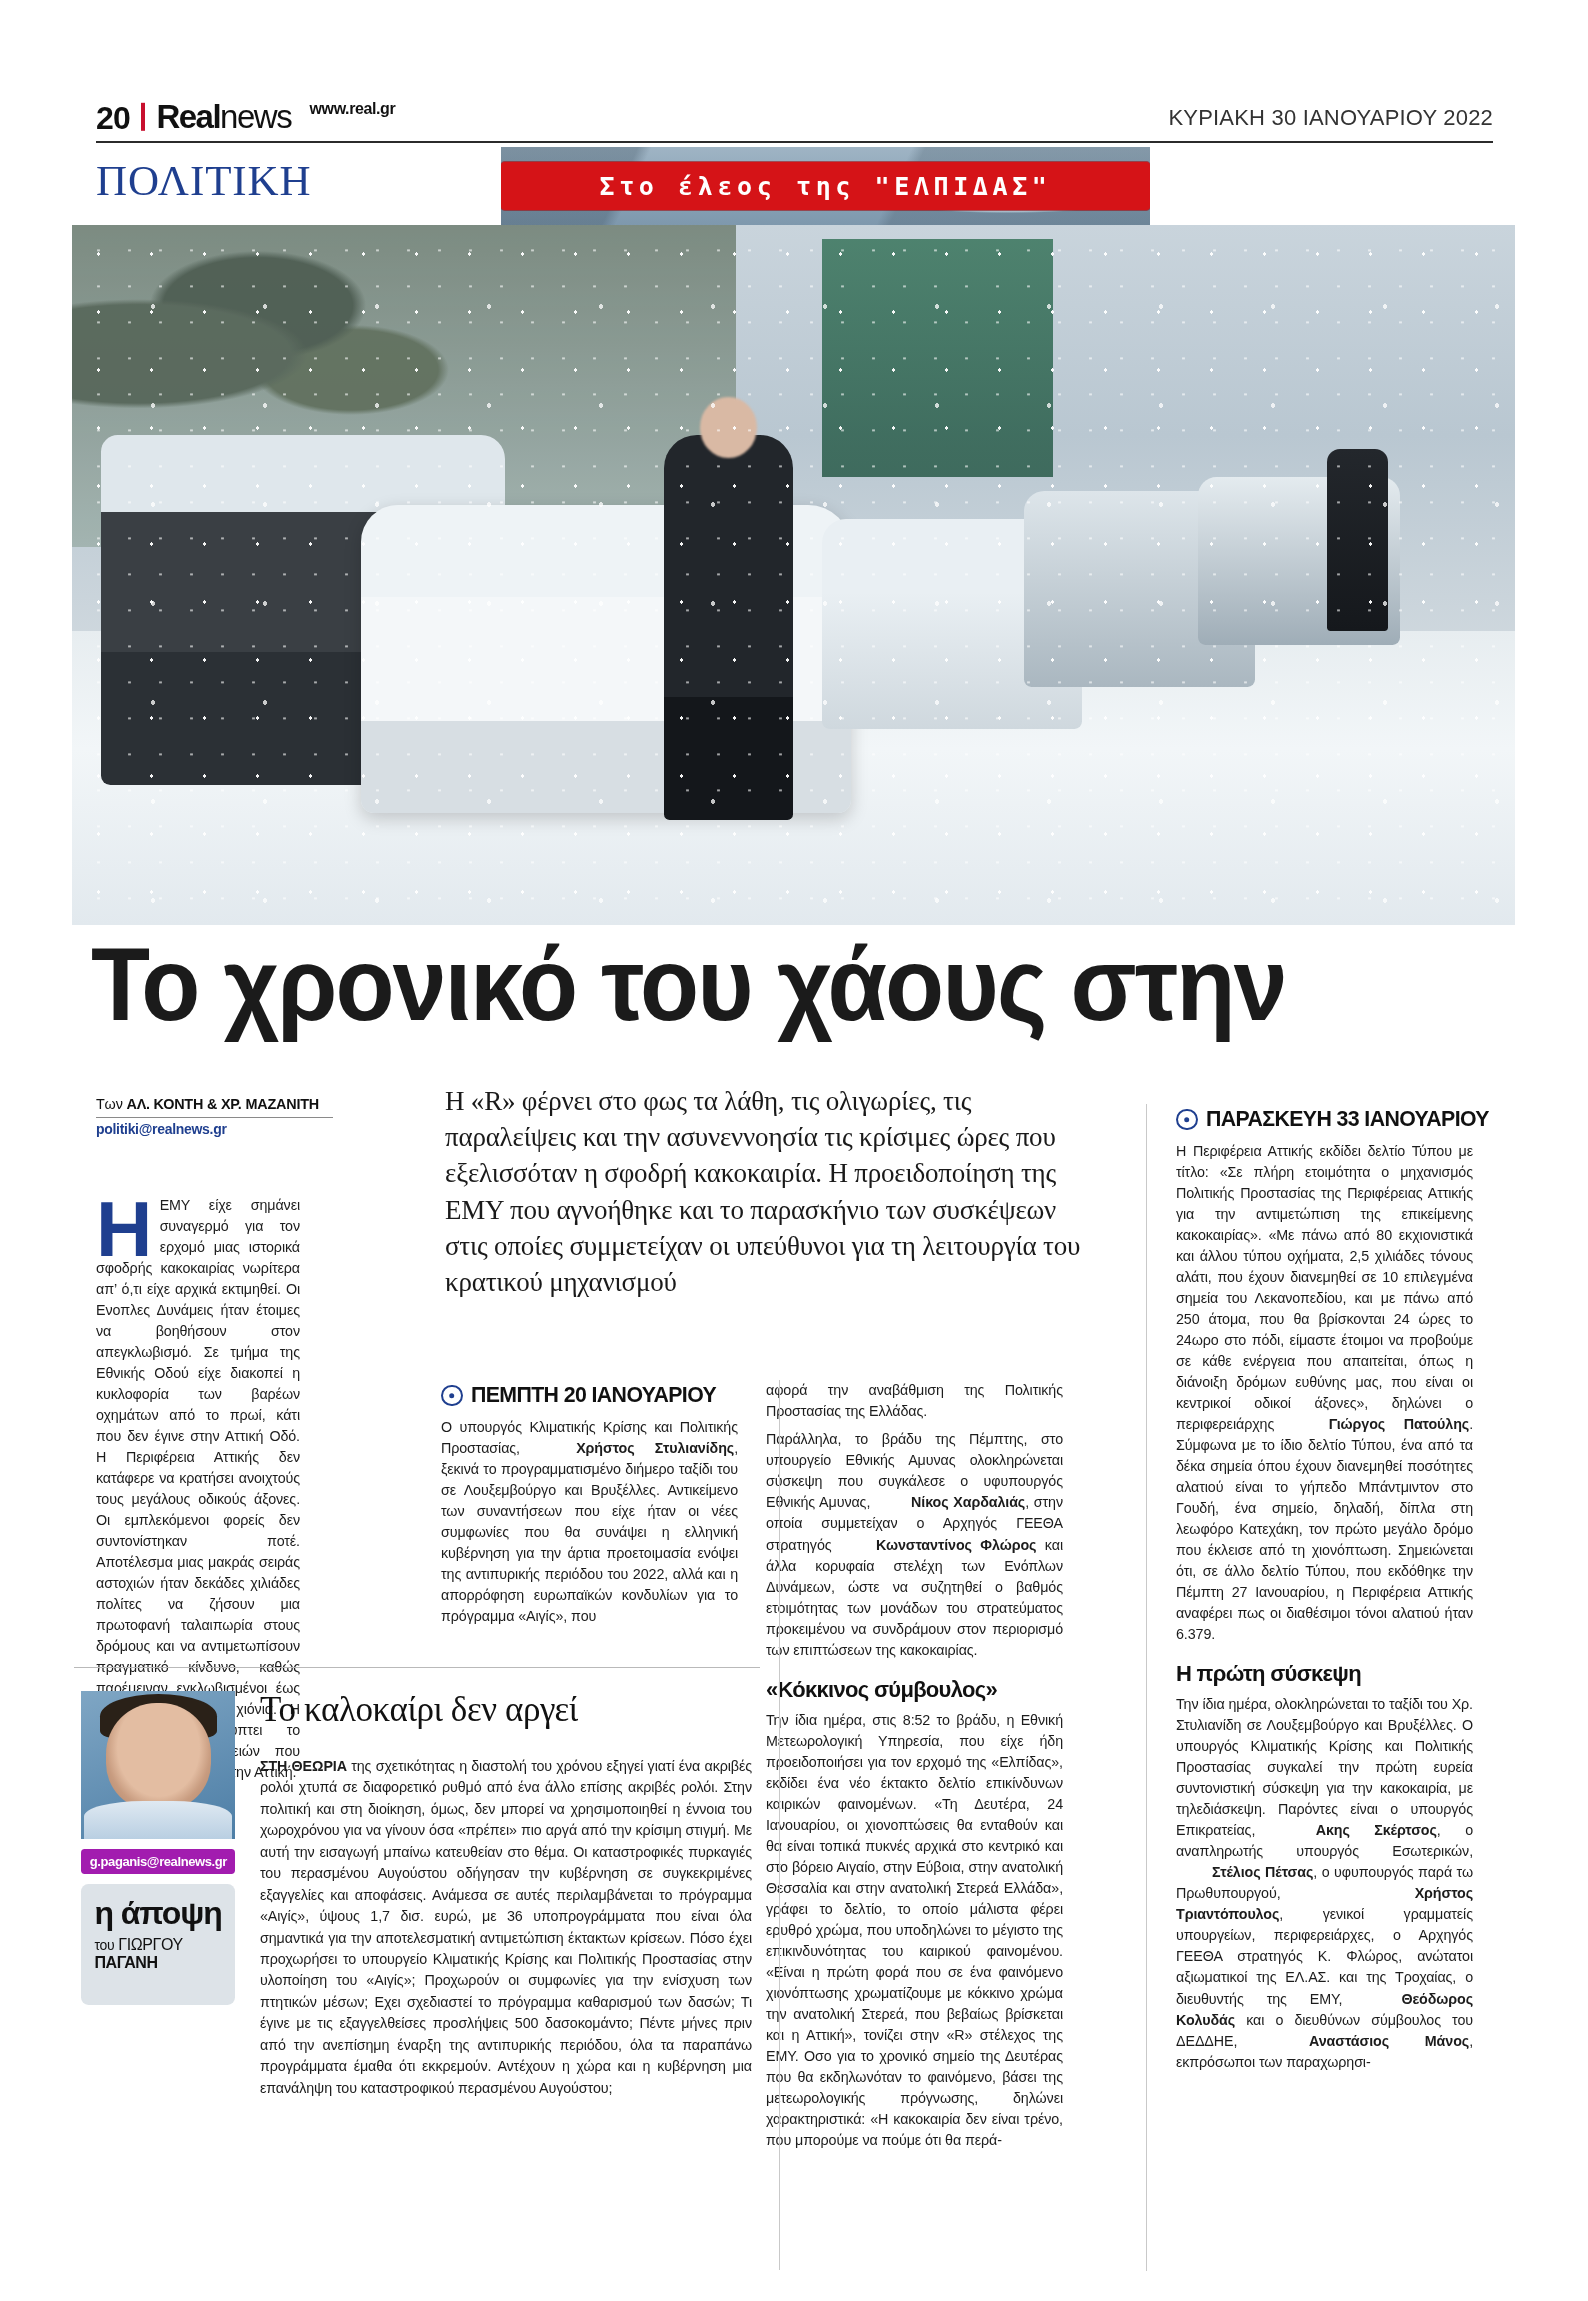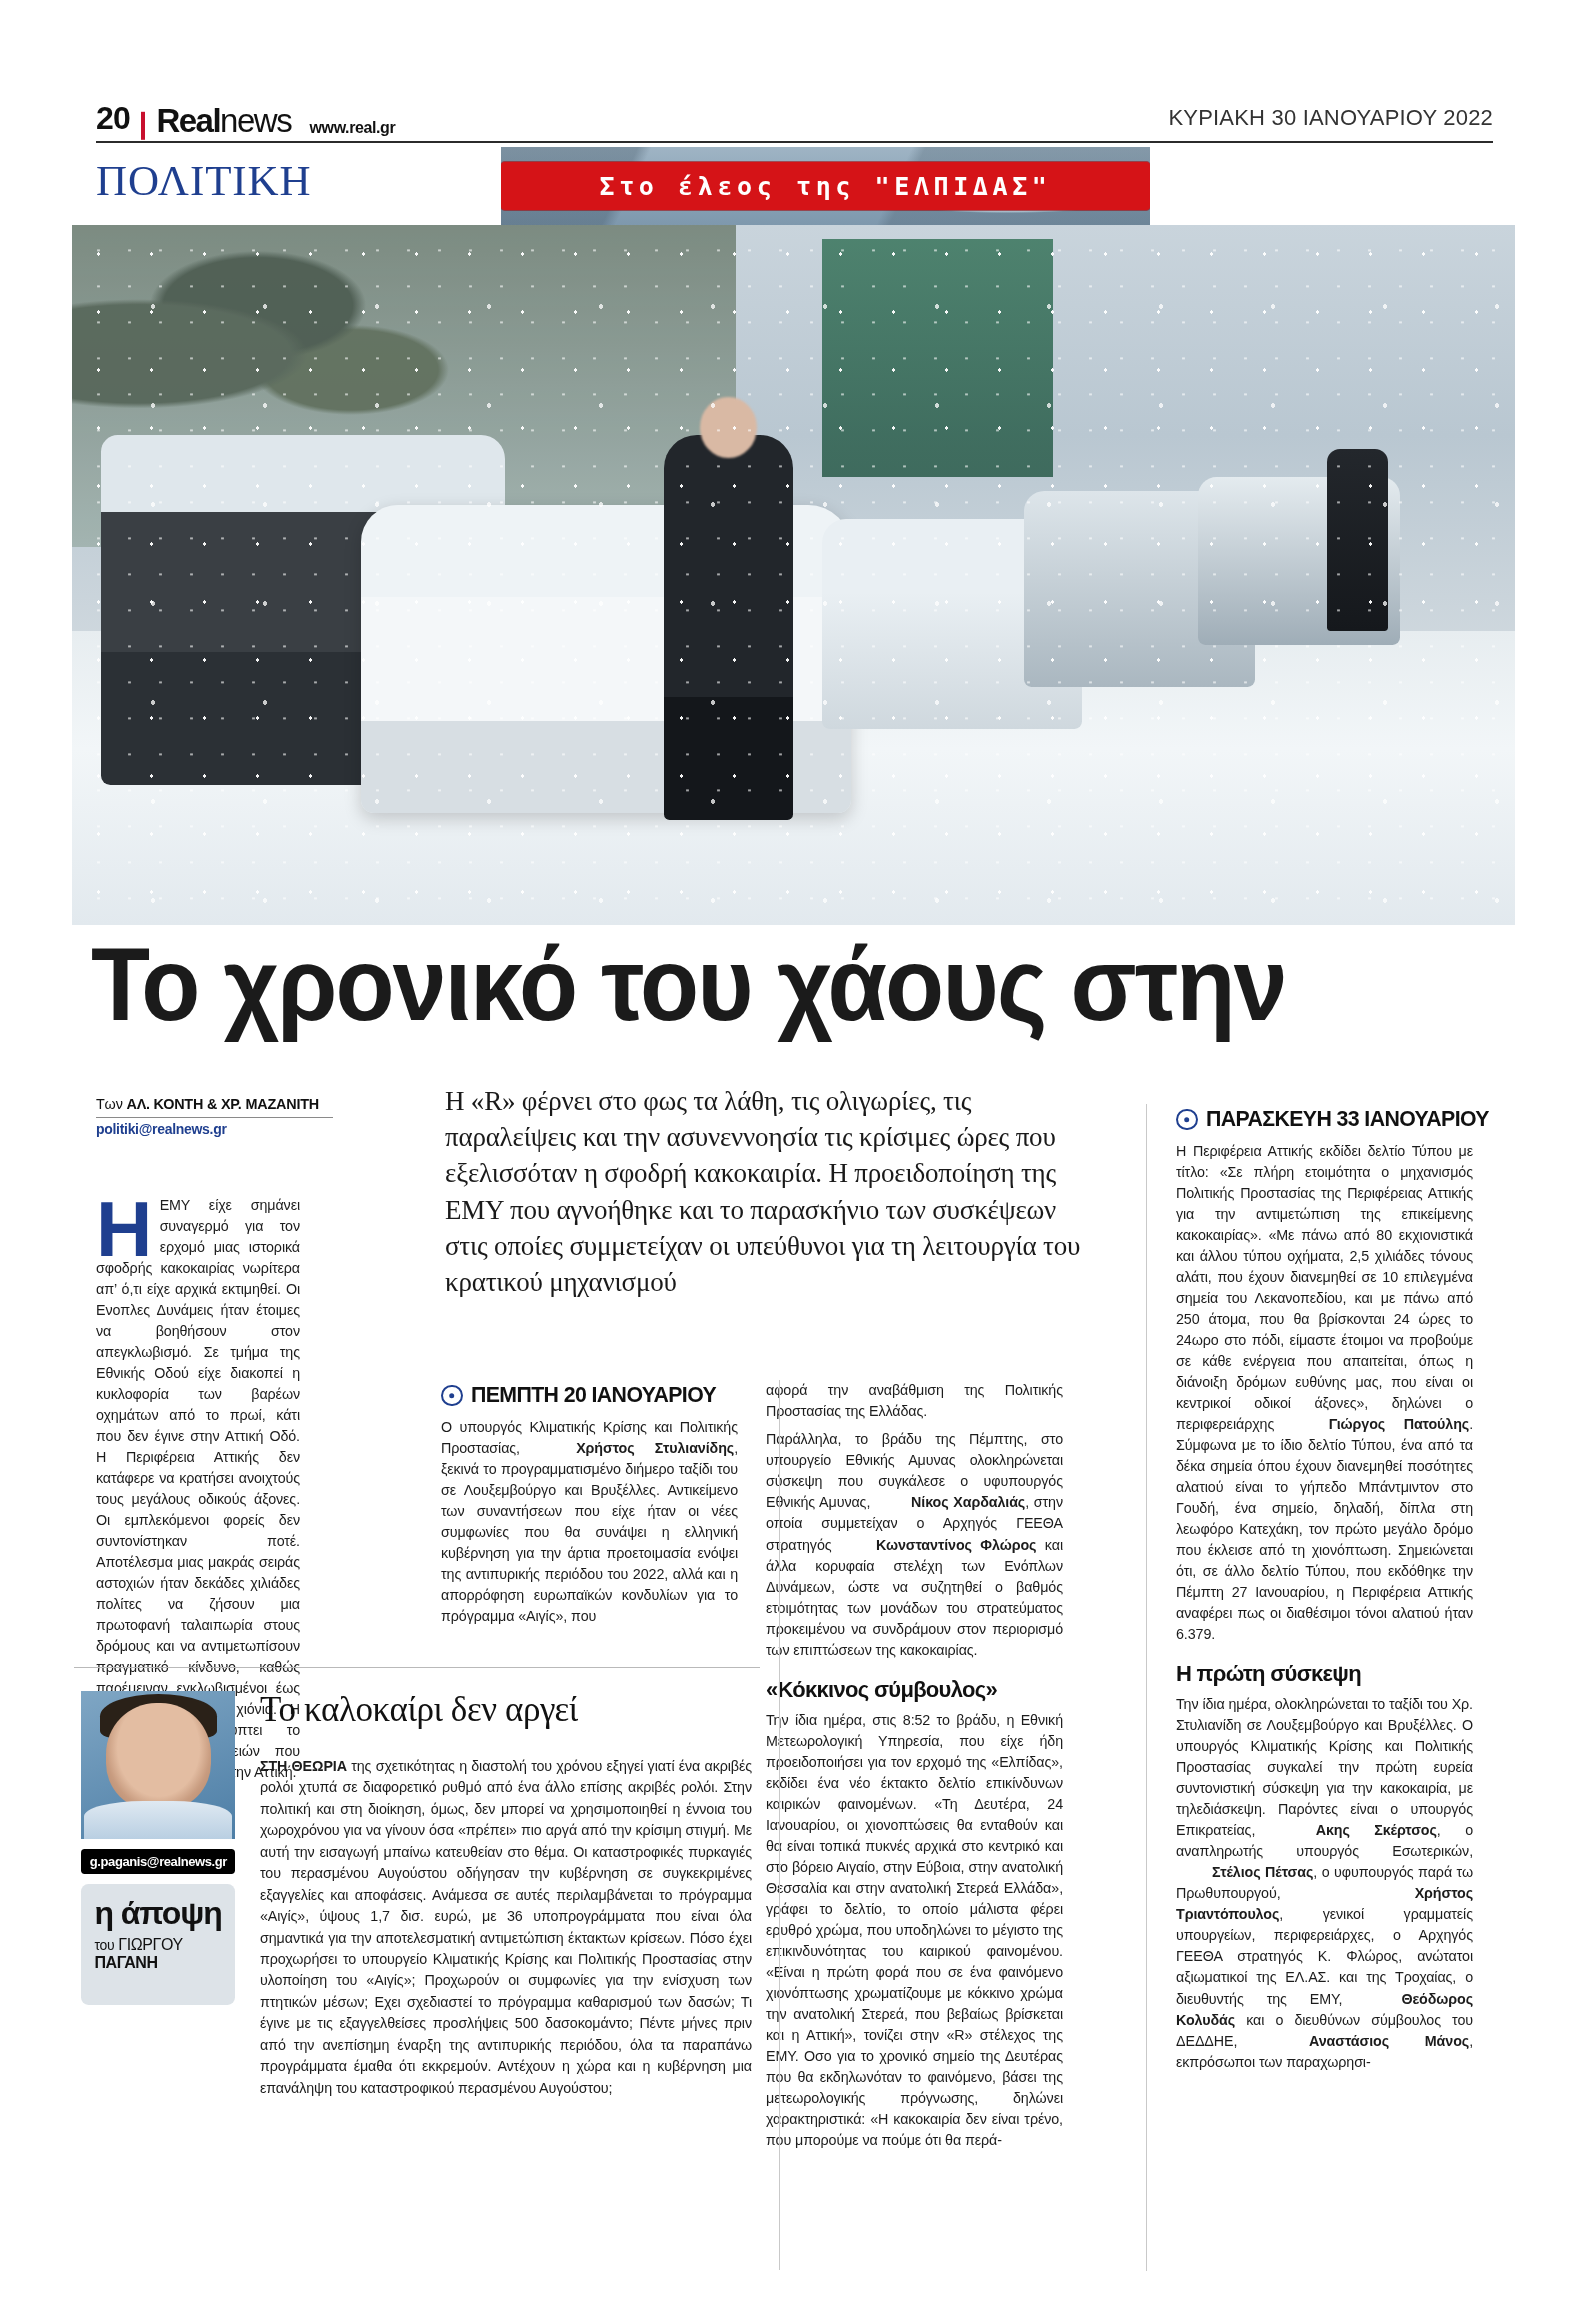--- a/index.html
+++ b/index.html
@@ -4,21 +4,21 @@
 <title>Realnews p.20</title>
 <style>
   html,body{margin:0;padding:0;background:#ffffff;}
   body{
     width:1589px;height:2301px;position:relative;overflow:hidden;
     font-family:"Liberation Sans", sans-serif;color:#1a1a1a;
   }
   .page{position:absolute;inset:0;background:#fff;}
 
   
-  .masthead{position:absolute;left:96px;top:100px;display:flex;align-items:flex-end;gap:11px;}
+  .masthead{position:absolute;left:96px;top:100px;display:flex;align-items:flex-start;gap:11px;}
   .folio{font-size:32px;font-weight:700;letter-spacing:-0.9px;color:#111;}
   .folio-bar{display:inline-block;width:4.6px;height:28px;background:#c8102e;transform:translateY(2.8px);}
   .logo{font-size:33px;letter-spacing:-1.5px;color:#111;line-height:1;}
   .logo b{font-weight:700;}
   .logo i{font-style:normal;font-weight:400;}
   .logo-url{font-size:16px;font-weight:700;letter-spacing:-0.4px;color:#111;margin-left:7.4px;}
   .dateline{position:absolute;right:96px;top:105px;font-size:22px;letter-spacing:0.2px;color:#333;}
   .rule-top{position:absolute;left:96px;right:96px;top:141px;height:1.9px;background:#2b2b2b;}
 
   
@@ -152,21 +152,21 @@
   .op-photo{position:absolute;left:7.4px;top:7.4px;width:154px;height:148px;overflow:hidden;
     background:linear-gradient(160deg,#7fa6c4,#4d7ea6);}
   .op-photo .face{position:absolute;left:16%;top:8%;width:68%;height:72%;
     background:radial-gradient(ellipse at 50% 42%,#e3bda2 0 55%,#c89c80 70%,#a87f66 100%);
     border-radius:48% 48% 44% 44%;}
   .op-photo .hair{position:absolute;left:12%;top:2%;width:76%;height:30%;
     background:#2a2118;border-radius:50% 50% 18% 18%;}
   .op-photo .shirt{position:absolute;left:2%;bottom:0;width:96%;height:26%;
     background:linear-gradient(180deg,#dfe9f2,#b9cfe2);border-radius:40% 40% 0 0;}
   .op-mail{position:absolute;left:7.4px;top:165px;width:154px;height:25px;
-    background:#000000;border-radius:3.7px;display:flex;align-items:center;justify-content:center;
+    background:#a21caf;border-radius:3.7px;display:flex;align-items:center;justify-content:center;
     color:#fff;font-size:13px;font-weight:700;letter-spacing:-0.4px;}
   .op-tag{position:absolute;left:7.4px;top:200px;width:154px;height:121px;
     background:#dde3e8;border-radius:7.4px;padding:13px 0 0 13px;box-sizing:border-box;}
   .op-tag .t1{font-size:32px;font-weight:700;letter-spacing:-1.1px;color:#111;line-height:1;}
   .op-tag .t2{font-size:14px;color:#111;margin-top:7.4px;letter-spacing:-0.2px;}
   .op-tag .t2 b{font-weight:400;font-size:16px;letter-spacing:-0.4px;}
   .op-tag .t3{font-size:16px;font-weight:700;color:#111;letter-spacing:-0.4px;}
   .op-title{position:absolute;left:186px;top:5.6px;width:501px;
     font-family:"Liberation Serif", serif;font-size:35px;color:#111;letter-spacing:-0.4px;}
   .op-body{position:absolute;left:186px;top:72px;width:492px;

